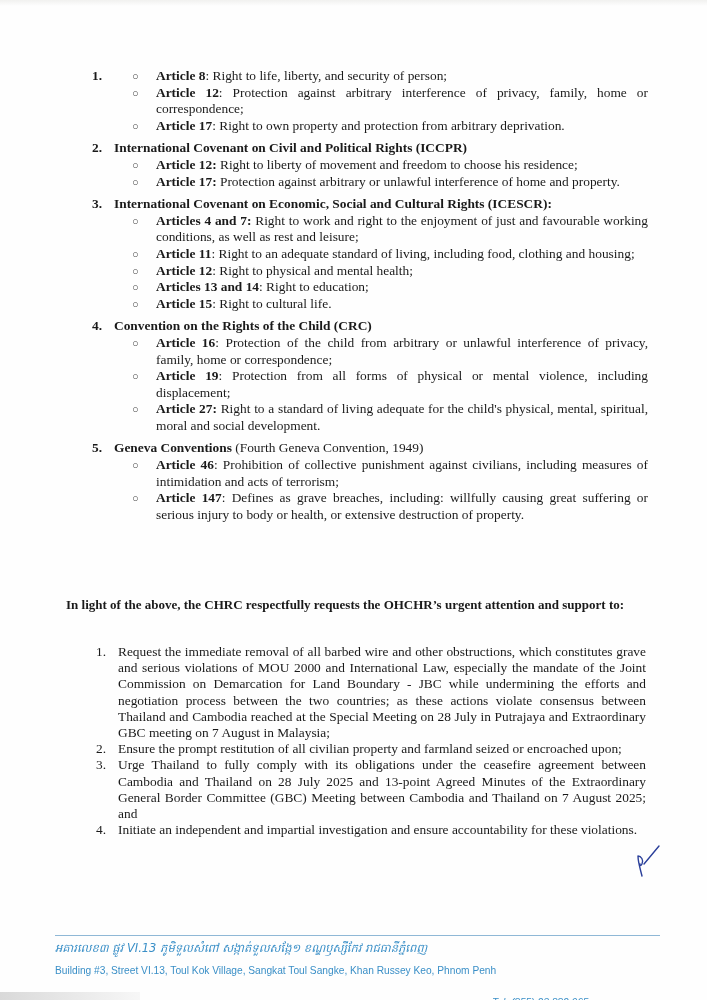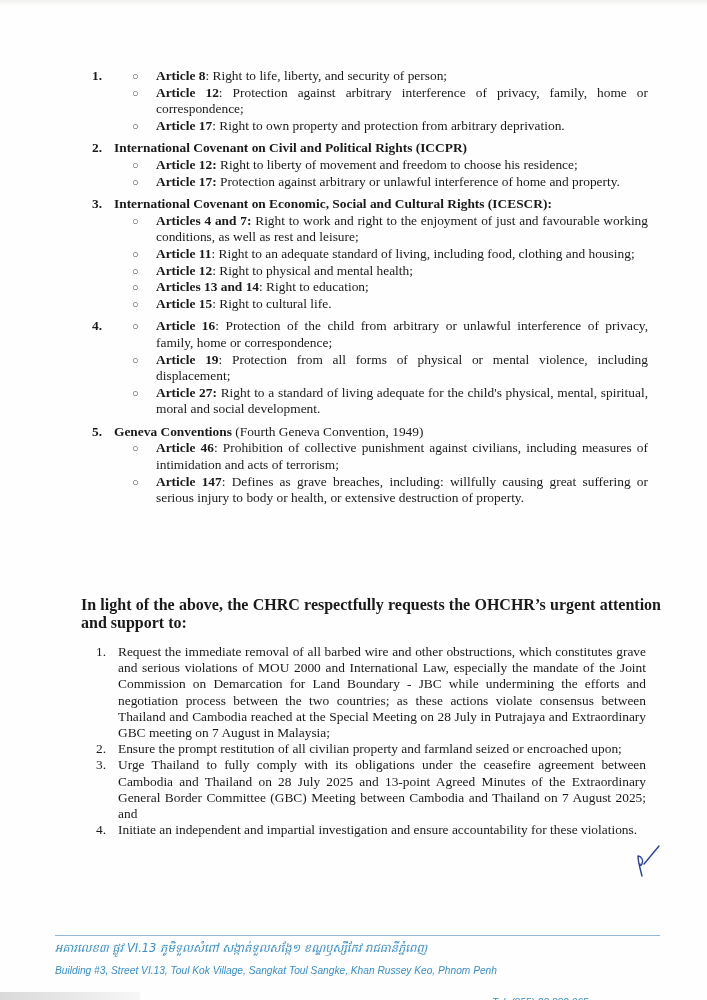--- a/index.html
+++ b/index.html
@@ -18,31 +18,31 @@
   .treaties { position: absolute; left: 92px; top: 68px; width: 556px; font-size: 13.4px; line-height: 16.6px; }
   .treaty { margin-bottom: 6px; }
   .treaty-head { position: relative; padding-left: 22px; font-weight: bold; }
   .treaty-head .num { position: absolute; left: 0; top: 0; font-weight: bold; }
   .treaty-head .suffix { font-weight: normal; }
   .articles { margin: 0; padding: 0; list-style: none; }
   .article { position: relative; padding-left: 64px; text-align: justify; }
   .article .bullet { position: absolute; left: 40px; top: 0; font-size: 11px; color: #444; }
   .article b { font-weight: bold; }
 
-  .request-intro { position: absolute; left: 66px; top: 596px; width: 580px; font-weight: bold; font-size: 16px; line-height: 18px; text-align: justify; margin-left: 15px; }
+  .request-intro { position: absolute; left: 66px; top: 596px; width: 580px; font-weight: bold; font-size: 13px; line-height: 18px; text-align: justify; }
 
   .requests { position: absolute; left: 90px; top: 644px; width: 556px; font-size: 13.4px; line-height: 16.2px; }
   .request { position: relative; padding-left: 28px; text-align: justify; }
   .request .rnum { position: absolute; left: 6px; top: 0; }
 
   .initial-mark { position: absolute; left: 632px; top: 842px; width: 30px; height: 40px; }
 
   .footer-line { position: absolute; left: 55px; top: 935px; width: 605px; height: 1px; background: #8fb8d6; }
   .footer-khmer { position: absolute; left: 55px; top: 941px; font-family: "DejaVu Sans", sans-serif; font-style: italic; font-size: 11.5px; color: #3a8fc7; white-space: nowrap; text-align: center; }
-  .footer-addr { position: absolute; left: 55px; top: 965px; font-family: "Liberation Sans", sans-serif; font-style: italic; font-size: 10.2px; color: #3a8fc7; white-space: nowrap; }
+  .footer-addr { position: absolute; left: 55px; top: 965px; font-family: "Liberation Sans", sans-serif; font-size: 10.2px; color: #3a8fc7; white-space: nowrap; }
   .footer-tel { position: absolute; left: 492px; top: 965px; font-family: "Liberation Sans", sans-serif; font-style: italic; font-size: 10.2px; color: #3a8fc7; white-space: nowrap; margin-top: 32px; }
 </style>
 </head>
 <body>
 
 <div class="page">
   <div class="edge-top"></div>
 
   <div class="treaties" id="treaty-list">
       <div class="treaty">
@@ -64,21 +64,21 @@
         <div class="treaty-head"><span class="num">3.</span><span>International Covenant on Economic, Social and Cultural Rights (ICESCR):</span><span class="suffix"></span></div>
         <ul class="articles">
           <li class="article"><span class="bullet">○</span><b>Articles 4 and 7:</b><span> Right to work and right to the enjoyment of just and favourable working conditions, as well as rest and leisure;</span></li>
           <li class="article"><span class="bullet">○</span><b>Article 11</b><span>: Right to an adequate standard of living, including food, clothing and housing;</span></li>
           <li class="article"><span class="bullet">○</span><b>Article 12</b><span>: Right to physical and mental health;</span></li>
           <li class="article"><span class="bullet">○</span><b>Articles 13 and 14</b><span>: Right to education;</span></li>
           <li class="article"><span class="bullet">○</span><b>Article 15</b><span>: Right to cultural life.</span></li>
         </ul>
       </div>
       <div class="treaty">
-        <div class="treaty-head"><span class="num">4.</span><span class="suffix"></span></div>
+        <div class="treaty-head"><span class="num">4.</span><span>Convention on the Rights of the Child (CRC)</span><span class="suffix"></span></div>
         <ul class="articles">
           <li class="article"><span class="bullet">○</span><b>Article 16</b><span>: Protection of the child from arbitrary or unlawful interference of privacy, family, home or correspondence;</span></li>
           <li class="article"><span class="bullet">○</span><b>Article 19</b><span>: Protection from all forms of physical or mental violence, including displacement;</span></li>
           <li class="article"><span class="bullet">○</span><b>Article 27:</b><span> Right to a standard of living adequate for the child's physical, mental, spiritual, moral and social development.</span></li>
         </ul>
       </div>
       <div class="treaty">
         <div class="treaty-head"><span class="num">5.</span><span>Geneva Conventions</span><span class="suffix"> (Fourth Geneva Convention, 1949)</span></div>
         <ul class="articles">
           <li class="article"><span class="bullet">○</span><b>Article 46</b><span>: Prohibition of collective punishment against civilians, including measures of intimidation and acts of terrorism;</span></li>

